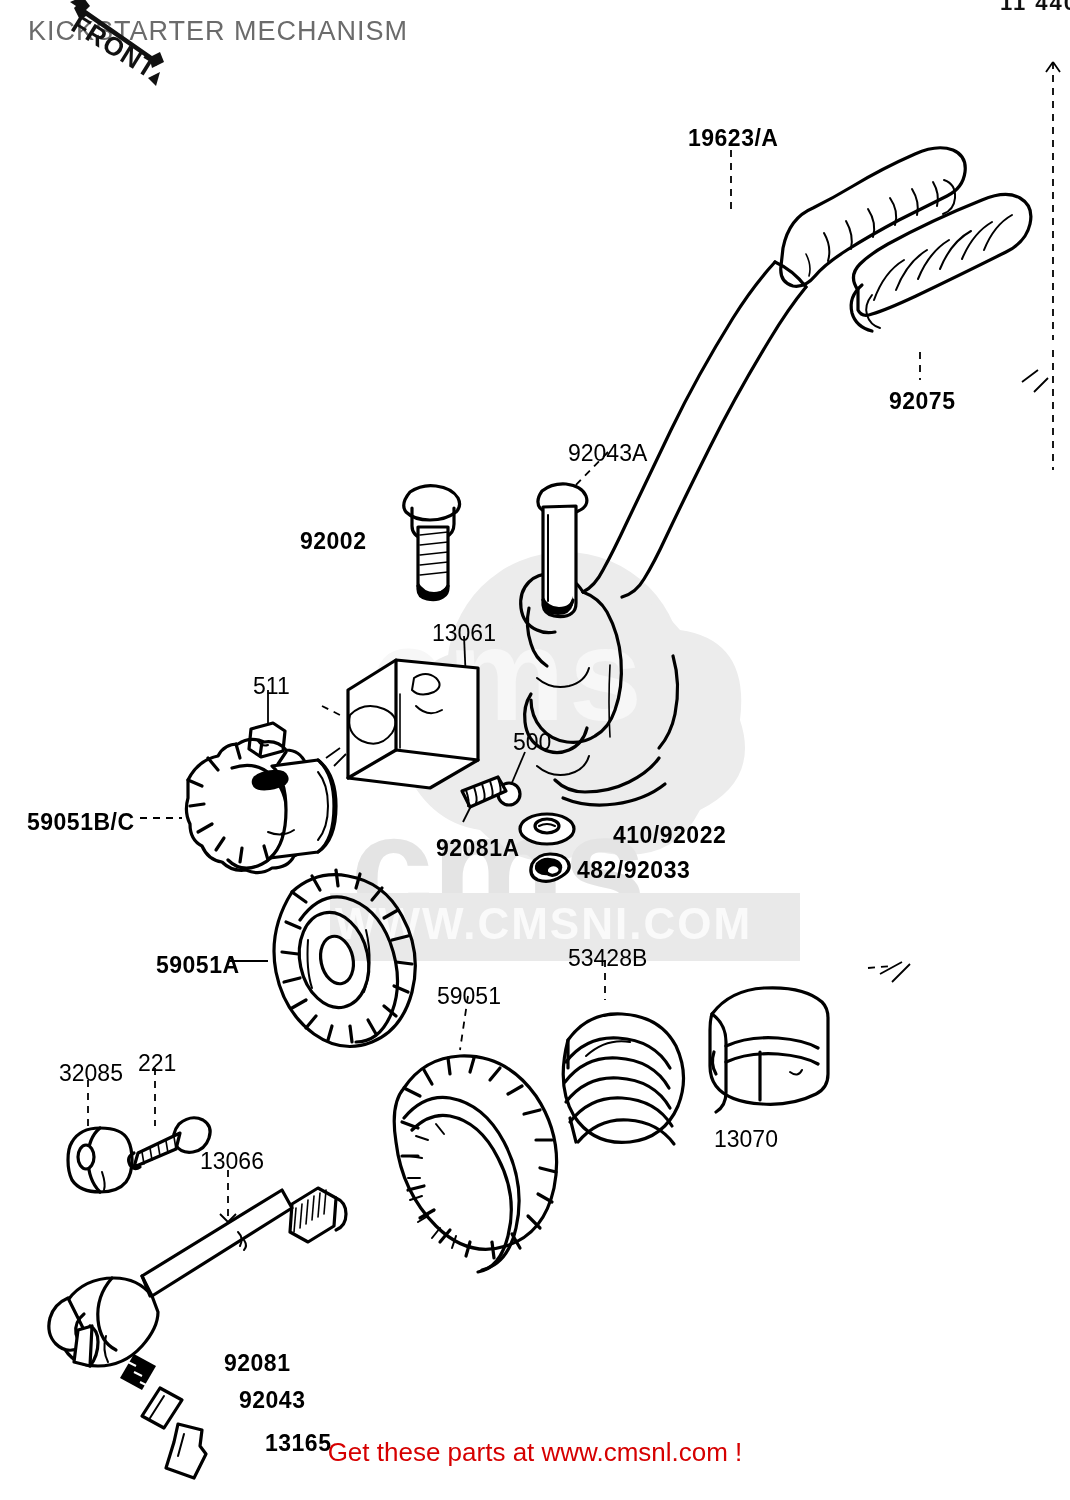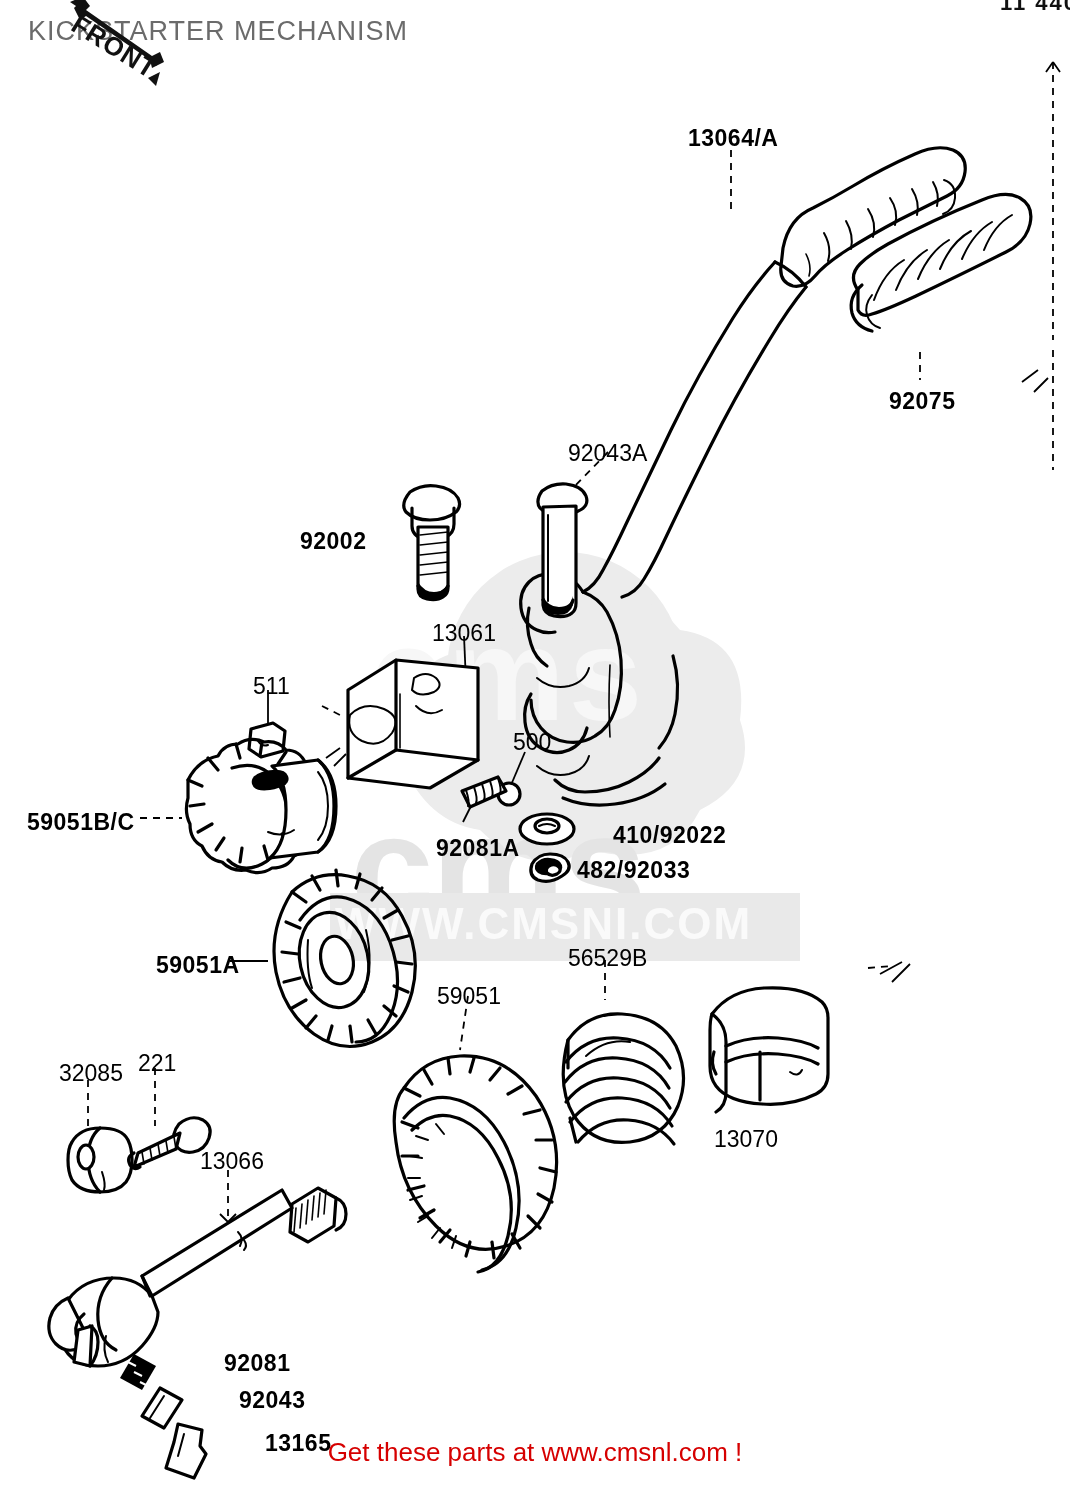--- a/index.html
+++ b/index.html
@@ -455,33 +455,33 @@
         <path d="M96 84 l12 -6 l-4 14 l-8 -8z"></path>
 
         <g transform="rotate(32 60 50)">
           <text x="16" y="60" font-family="Liberation Sans, sans-serif" font-size="26" font-weight="bold" letter-spacing="1" fill="#111">FRONT</text>
         </g>
       </g>
     </svg>
   </div>
 
   <div id="labels">
-      <div class="lbl b" style="left: 688px; top: 125px;">13064/A</div>
+      <div class="lbl b" style="left: 688px; top: 125px;">19623/A</div>
       <div class="lbl b" style="left: 889px; top: 388px;">92075</div>
       <div class="lbl" style="left: 568px; top: 440px;">92043A</div>
       <div class="lbl b" style="left: 300px; top: 528px;">92002</div>
       <div class="lbl" style="left: 432px; top: 620px;">13061</div>
       <div class="lbl" style="left: 253px; top: 673px;">511</div>
       <div class="lbl" style="left: 513px; top: 729px;">500</div>
       <div class="lbl b" style="left: 27px; top: 809px;">59051B/C</div>
       <div class="lbl b" style="left: 436px; top: 835px;">92081A</div>
       <div class="lbl b" style="left: 601px; top: 822px; margin-left: 12px;">410/92022</div>
       <div class="lbl b" style="left: 577px; top: 857px;">482/92033</div>
       <div class="lbl b" style="left: 156px; top: 952px;">59051A</div>
-      <div class="lbl" style="left: 568px; top: 945px;">56529B</div>
+      <div class="lbl" style="left: 568px; top: 945px;">53428B</div>
       <div class="lbl" style="left: 437px; top: 983px;">59051</div>
       <div class="lbl" style="left: 714px; top: 1126px;">13070</div>
       <div class="lbl" style="left: 59px; top: 1060px;">32085</div>
       <div class="lbl" style="left: 138px; top: 1050px;">221</div>
       <div class="lbl" style="left: 200px; top: 1148px;">13066</div>
       <div class="lbl b" style="left: 224px; top: 1350px;">92081</div>
       <div class="lbl b" style="left: 239px; top: 1387px;">92043</div>
       <div class="lbl b" style="left: 265px; top: 1430px;">13165</div>
     </div>
 

